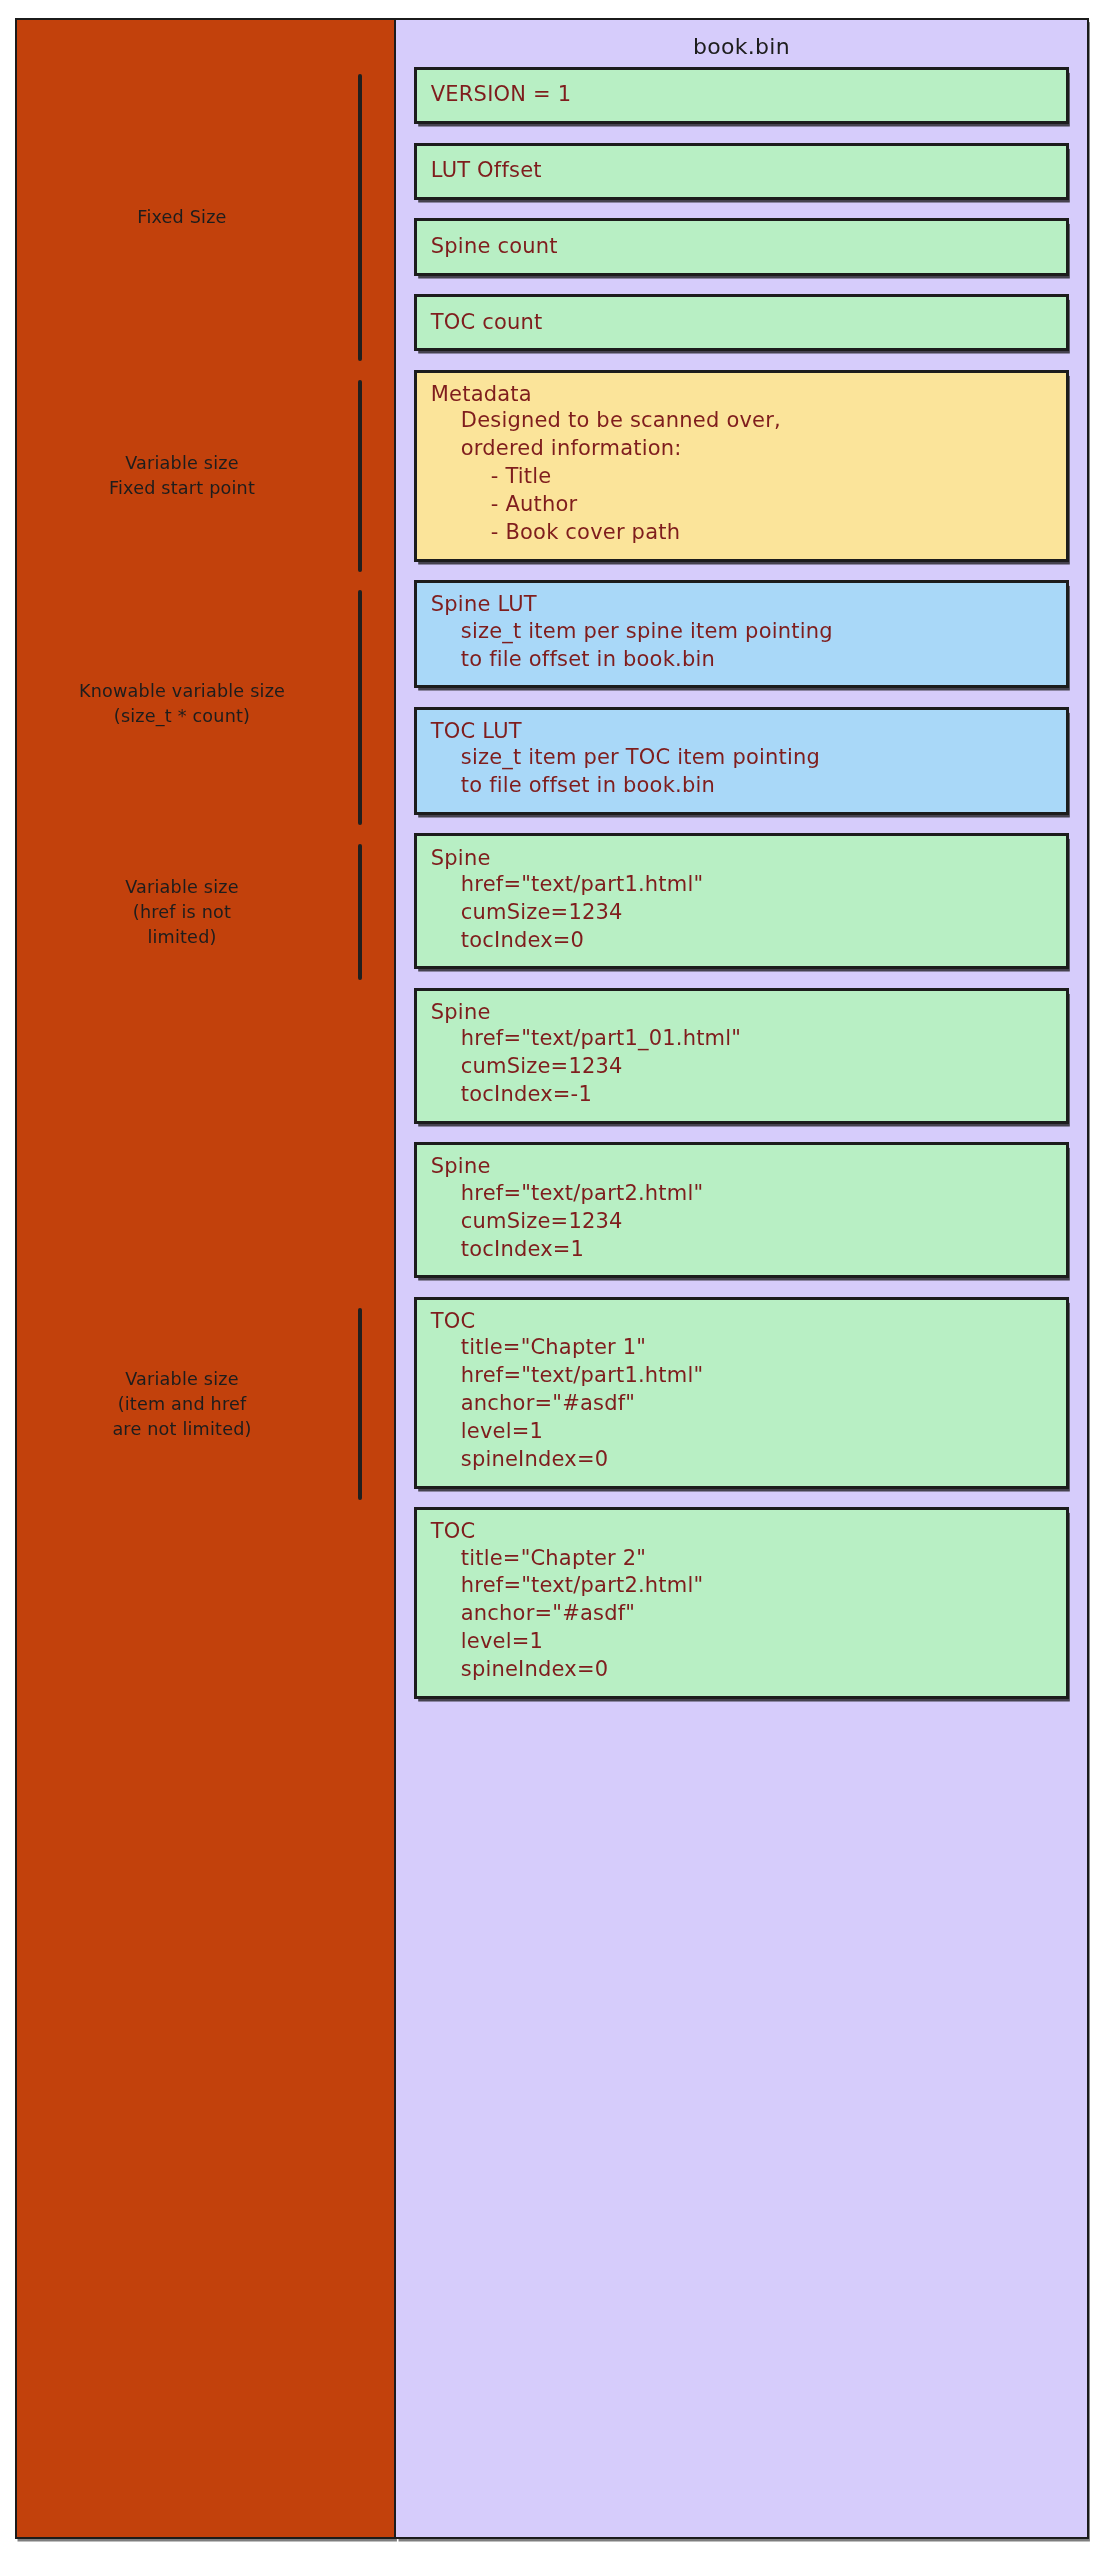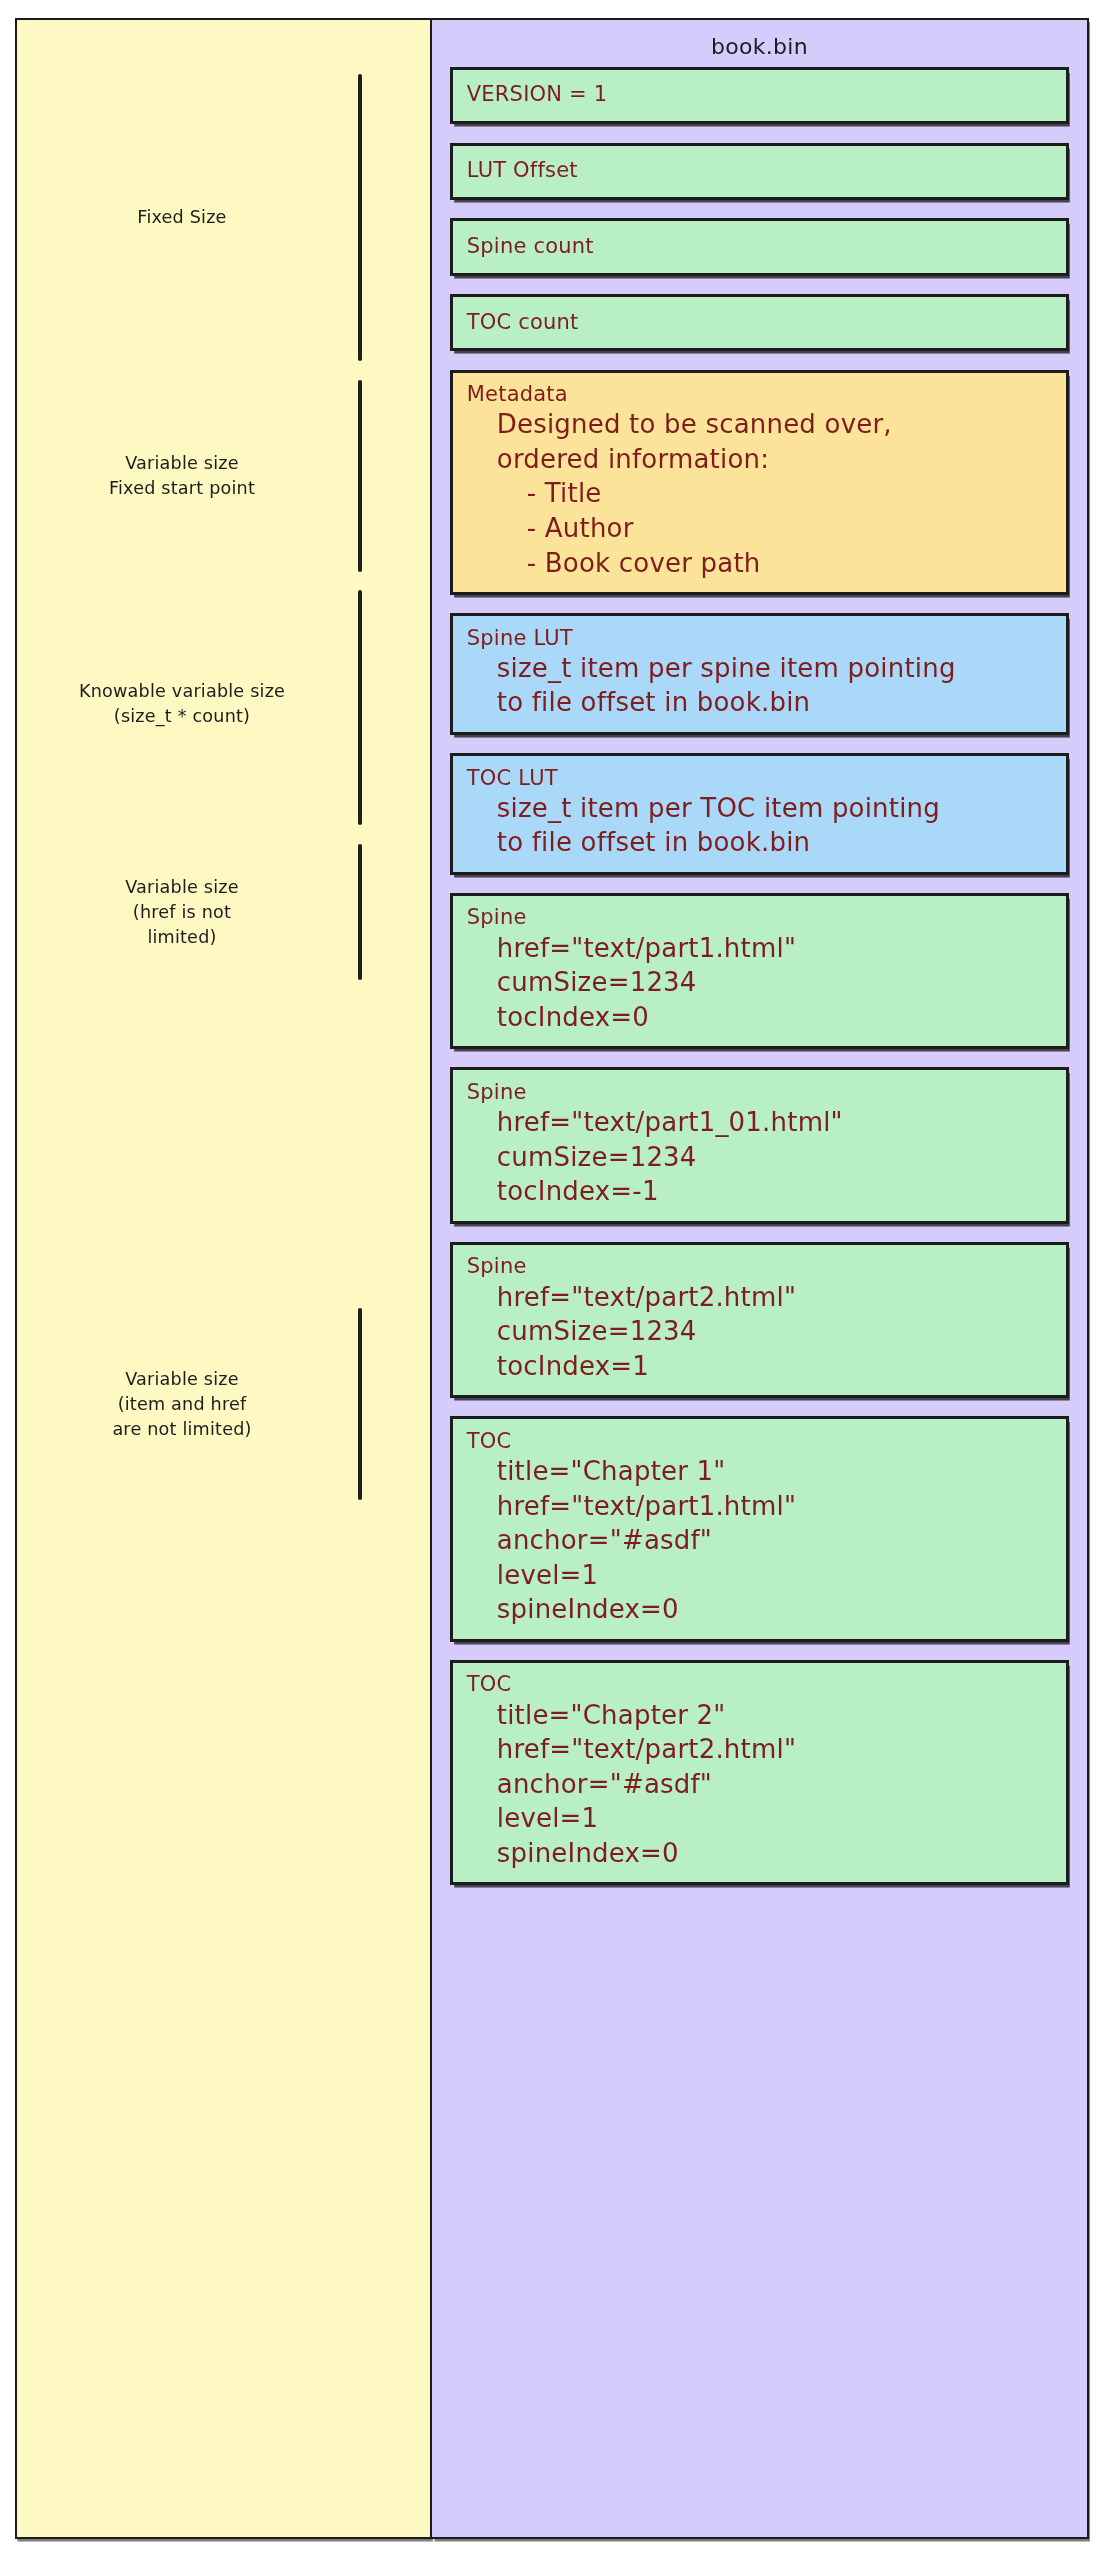--- a/index.html
+++ b/index.html
@@ -21,23 +21,23 @@
     top: 18.4px;
     width: 1074px;
     height: 2521px;
     display: flex;
     box-sizing: border-box;
   }
 
   
   #left-col {
     position: relative;
-    width: 417px;
-    box-sizing: border-box;
-    background: #fef9c3;
+    width: 381px;
+    box-sizing: border-box;
+    background: #c2410c;
     border: 2.5px solid #1b1b1b;
     border-right: 2.5px solid #1b1b1b;
     box-shadow: 1.7px 3.3px 0 -0.8px rgba(20,20,20,.55);
   }
 
   .annot {
     position: absolute;
     left: 0;
     width: 330px;
     text-align: center;
@@ -90,21 +90,21 @@
   .block.green  { background: #b8efc4; }
   .block.yellow { background: #fbe49a; }
   .block.blue   { background: #a9d8f8; }
 
   .block .head {
     font-size: 21px;
     line-height: 1.25;
     letter-spacing: 0.2px;
   }
   .block .line {
-    font-size: 26px;
+    font-size: 21px;
     line-height: 1.33;
     letter-spacing: 0.2px;
     padding-left: 30px;
   }
   .block .line.sub {
     padding-left: 60px;
   }
 
   
   .block.row {

